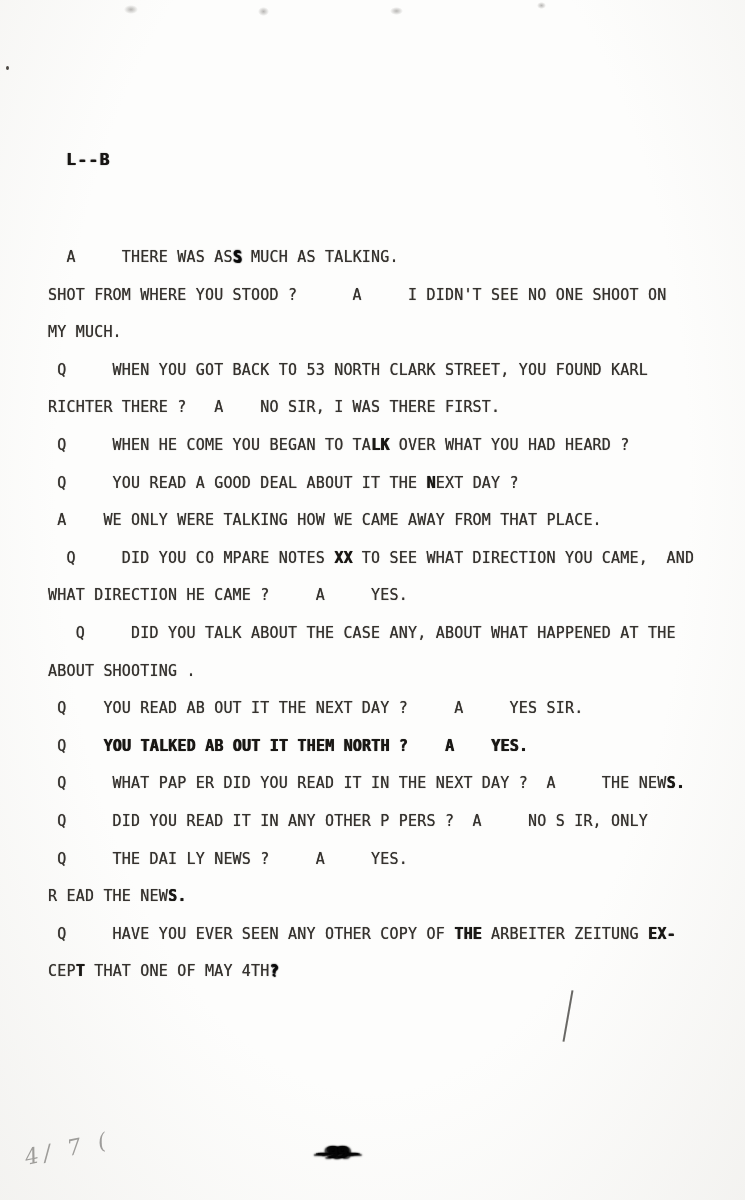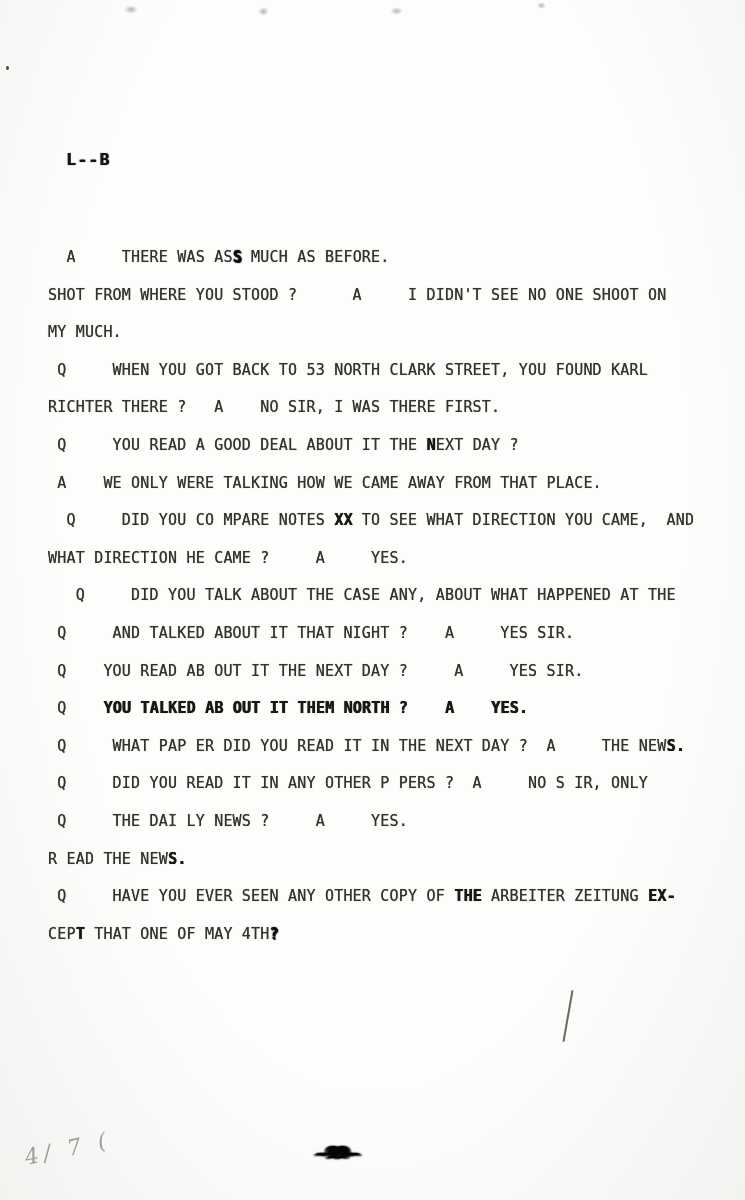--- a/index.html
+++ b/index.html
@@ -72,31 +72,32 @@
 <div class="page">
   <div class="speck s1"></div>
   <div class="speck s2"></div>
   <div class="speck s3"></div>
   <div class="speck s4"></div>
   <div class="inkdot"></div>
 
   <div class="header-mark">L--B</div>
 
   <div id="transcript" class="transcript">
-      <div class="line"><span>  A     THERE WAS AS</span><span class="blot">S</span><span> MUCH AS BEFORE.</span></div>
+      <div class="line"><span>  A     THERE WAS AS</span><span class="blot">S</span><span> MUCH AS TALKING.</span></div>
       <div class="line"><span>SHOT FROM WHERE YOU STOOD ?      A     I DIDN'T SEE NO ONE SHOOT ON</span></div>
       <div class="line"><span>MY MUCH.</span></div>
       <div class="line"><span> Q     WHEN YOU GOT BACK TO 53 NORTH CLARK STREET, YOU FOUND KARL</span></div>
       <div class="line"><span>RICHTER THERE ?   A    NO SIR, I WAS THERE FIRST.</span></div>
+      <div class="line"><span> Q     WHEN HE COME YOU BEGAN TO TA</span><span class="b">LK</span><span> OVER WHAT YOU HAD HEARD ?</span></div>
       <div class="line"><span> Q     YOU READ A GOOD DEAL ABOUT IT THE </span><span class="b">N</span><span>EXT DAY ?</span></div>
       <div class="line"><span> A    WE ONLY WERE TALKING HOW WE CAME AWAY FROM THAT PLACE.</span></div>
       <div class="line"><span>  Q     DID YOU CO MPARE NOTES </span><span class="b">XX</span><span> TO SEE WHAT DIRECTION YOU CAME,  AND</span></div>
       <div class="line"><span>WHAT DIRECTION HE CAME ?     A     YES.</span></div>
       <div class="line"><span>   Q     DID YOU TALK ABOUT THE CASE ANY, ABOUT WHAT HAPPENED AT THE</span></div>
-      <div class="line"><span> Q     AND TALKED ABOUT IT THAT NIGHT ?    A     YES SIR.</span></div>
+      <div class="line"><span>ABOUT SHOOTING .</span></div>
       <div class="line"><span> Q    YOU READ AB OUT IT THE NEXT DAY ?     A     YES SIR.</span></div>
       <div class="line"><span> Q    </span><span class="b">YOU TALKED AB OUT IT THEM NORTH ?    A    YES.</span></div>
       <div class="line"><span> Q     WHAT PAP ER DID YOU READ IT IN THE NEXT DAY ?  A     THE NEW</span><span class="b">S.</span></div>
       <div class="line"><span> Q     DID YOU READ IT IN ANY OTHER P PERS ?  A     NO S IR, ONLY</span></div>
       <div class="line"><span> Q     THE DAI LY NEWS ?     A     YES.</span></div>
       <div class="line"><span>R EAD THE NEW</span><span class="b">S.</span></div>
       <div class="line"><span> Q     HAVE YOU EVER SEEN ANY OTHER COPY OF </span><span class="b">THE</span><span> ARBEITER ZEITUNG </span><span class="b">EX-</span></div>
       <div class="line"><span>CEP</span><span class="b">T</span><span> THAT ONE OF MAY 4TH</span><span class="blot">?</span></div>
     </div>
 

